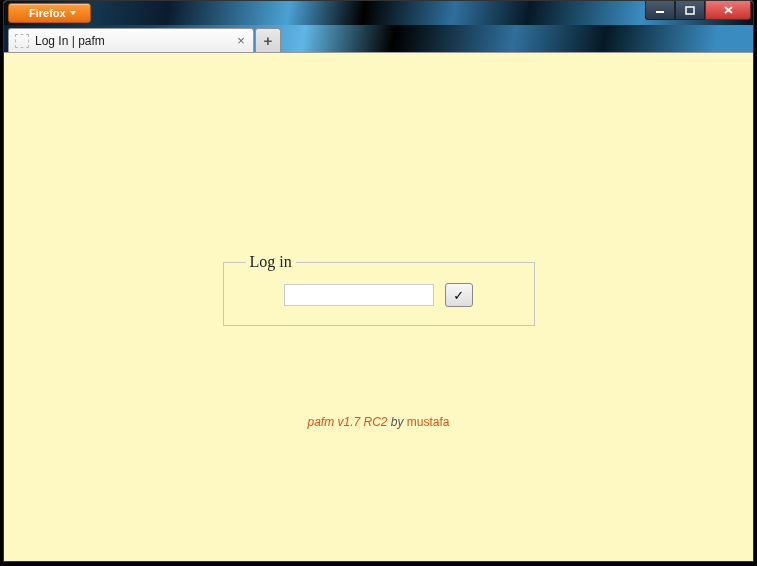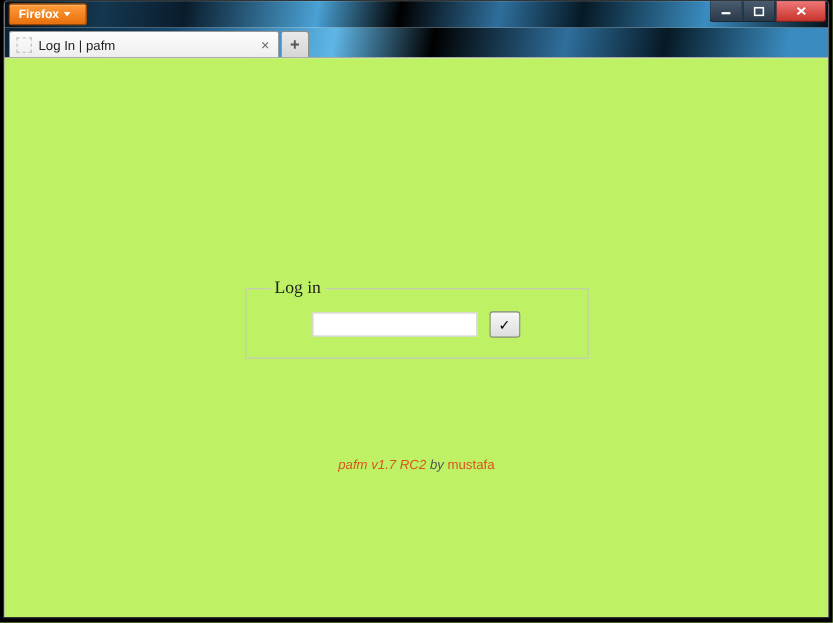--- a/index.html
+++ b/index.html
@@ -24,21 +24,21 @@
   .titlebar {
     height: 24px;
     background: linear-gradient(100deg,#061018 0%,#14374f 12%,#0a1c2c 22%,#4aa1d4 38%,#000 48%,#2f6f9c 60%,#061925 70%,#3a8cc0 85%,#041017 100%);
     display: flex;
     align-items: stretch;
     position: relative;
   }
   .ff-btn {
     margin: 2px 0 0 4px;
     height: 20px;
-    padding: 0 14px 0 8px;
+    padding: 0 14px 0 20px;
     background: linear-gradient(#ff9d3a,#e86f0d);
     border: 1px solid #b45200;
     border-radius: 3px;
     color: #fff;
     font-size: 11px;
     font-weight: bold;
     display: flex;
     align-items: center;
     gap: 4px;
     box-shadow: inset 0 1px 0 rgba(255,255,255,.4);
@@ -115,21 +115,21 @@
     background: linear-gradient(#e9e9e9,#d6d6d6);
     border: 1px solid #8e8e8e;
     border-bottom: none;
     border-radius: 3px 3px 0 0;
     display:flex; align-items:center; justify-content:center;
     color:#555; font-size: 15px; font-weight:bold;
     cursor:pointer;
   }
   .page {
     flex: 1;
-    background: #bef264;
+    background: #fef9c3;
     position: relative;
   }
   fieldset.login {
     position: absolute;
     left: 50%; top: 200px;
     transform: translateX(-50%);
     width: 312px;
     border: 1px solid #c6c6c6;
     padding: 12px 16px 18px 16px;
     text-align: center;

